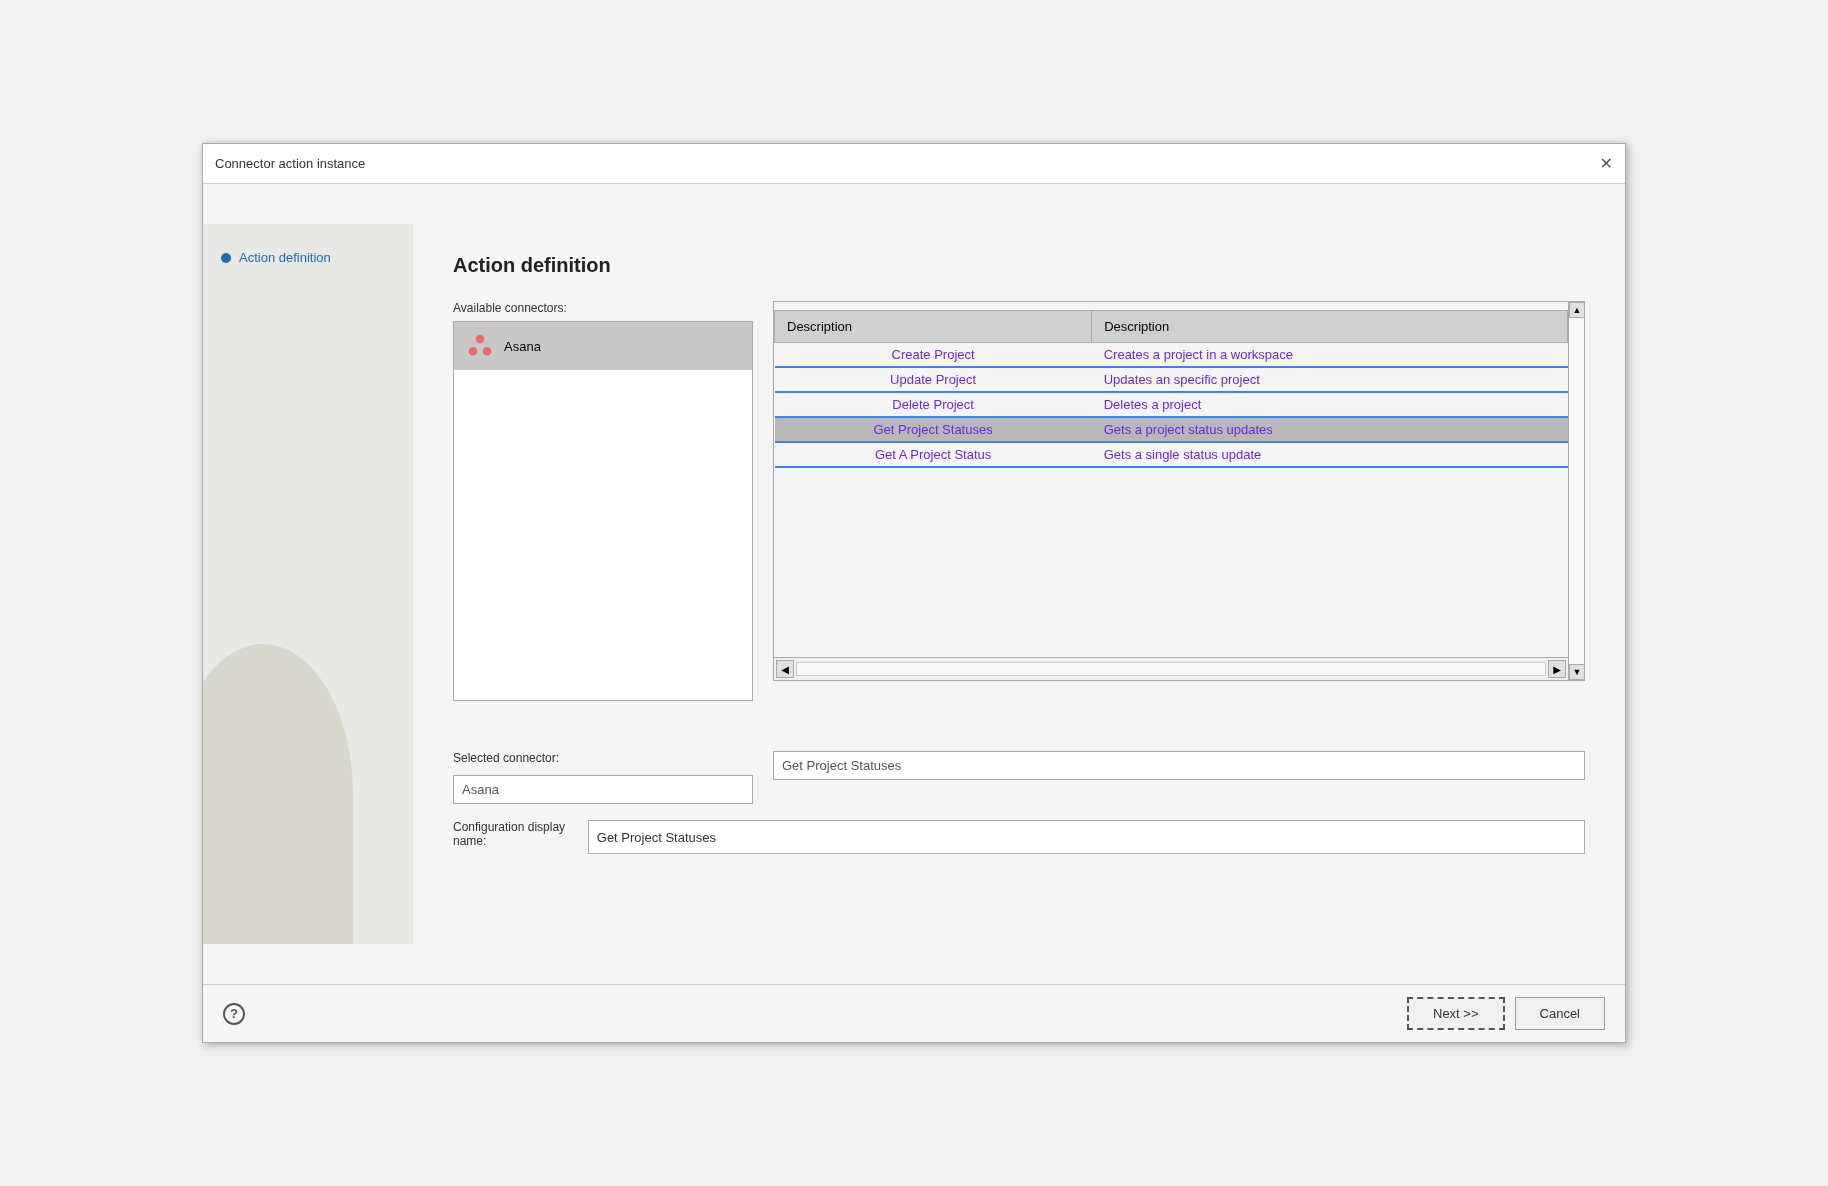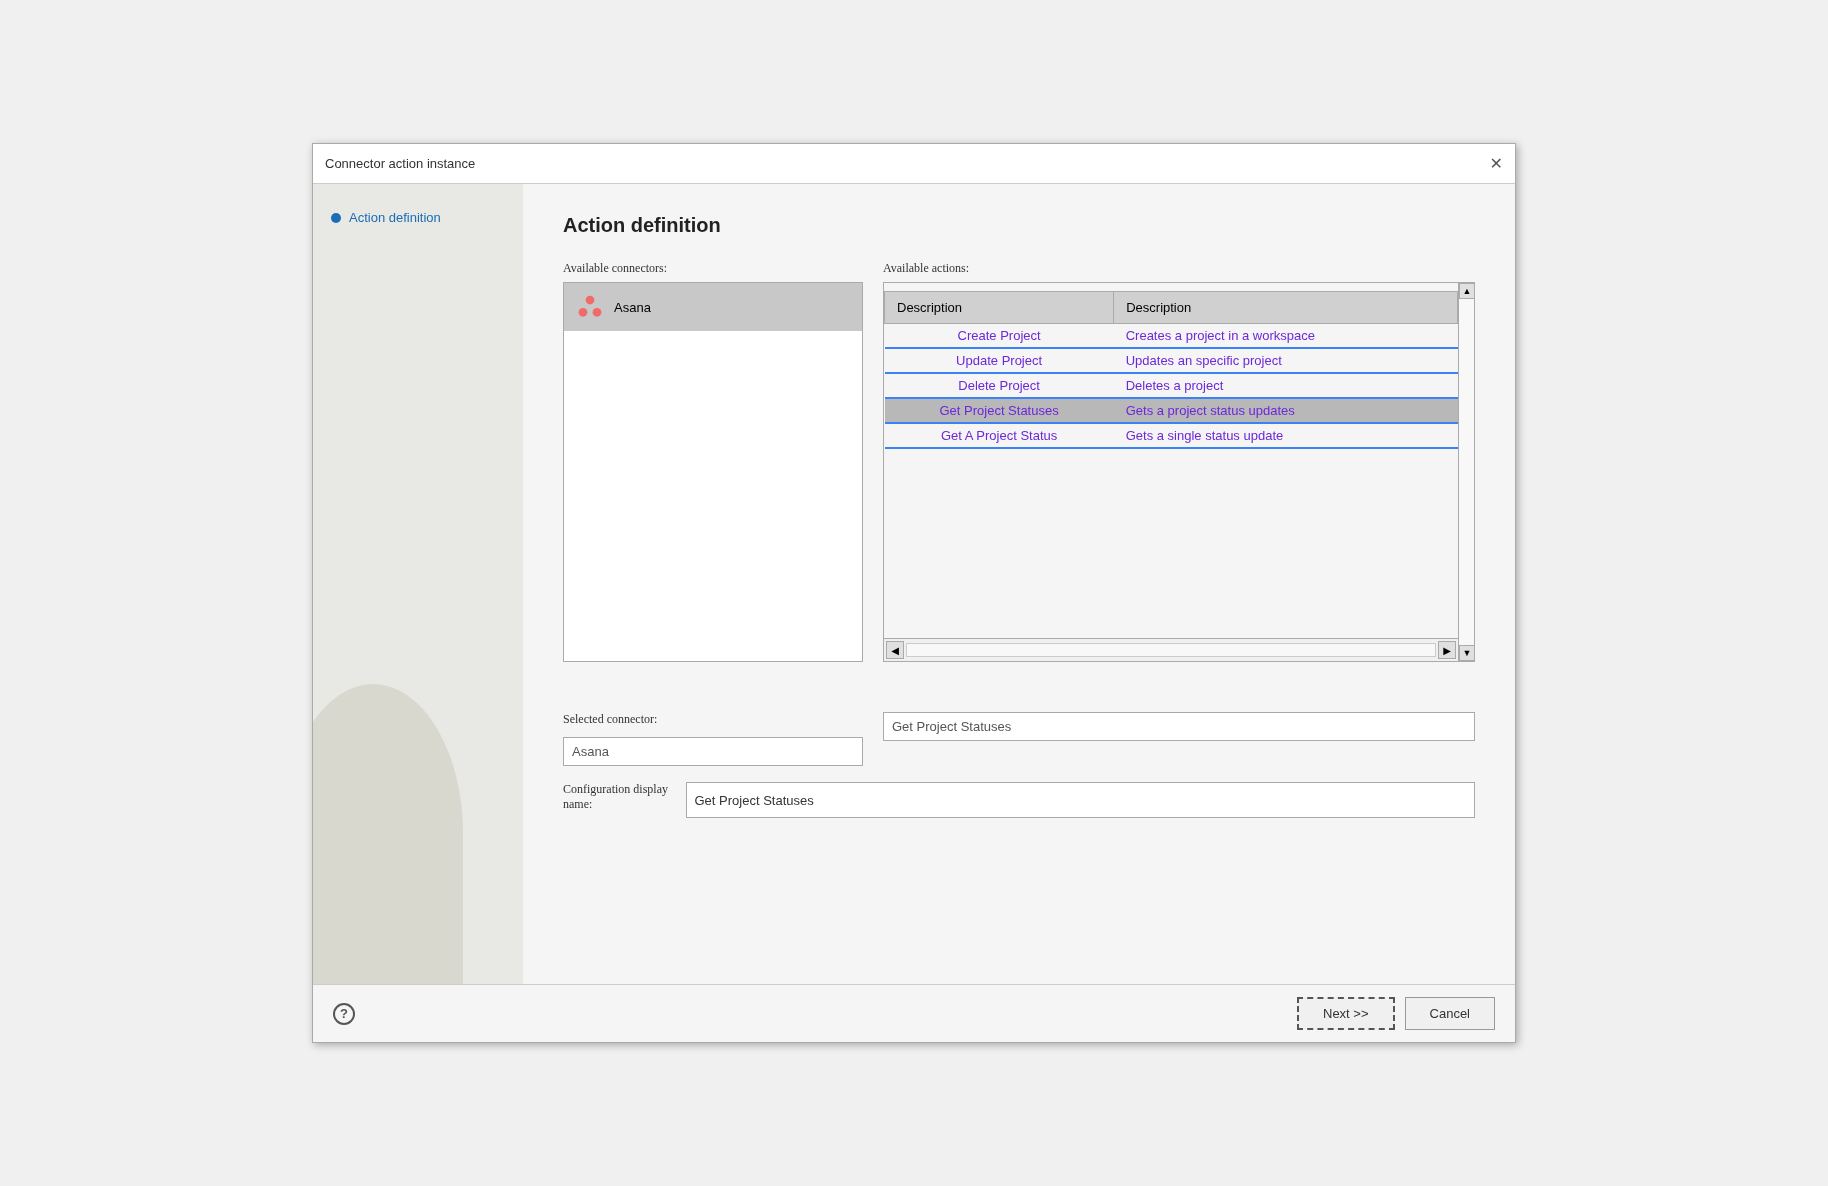--- a/index.html
+++ b/index.html
@@ -6,27 +6,28 @@
     body {
       font-family: 'Segoe UI', Arial, sans-serif;
       font-size: 13px;
       background: #f0f0f0;
       display: flex;
       align-items: center;
       justify-content: center;
       min-height: 100vh;
     }
     .window {
-      width: 1204px;
+      width: 1424px;
       height: 900px;
       background: #f5f5f5;
       border: 1px solid #aaa;
       display: flex;
       flex-direction: column;
       box-shadow: 2px 2px 8px rgba(0,0,0,0.3);
+      gap: 40px;
     }
     .title-bar {
       background: #fff;
       border-bottom: 1px solid #ccc;
       padding: 8px 12px;
       display: flex;
       align-items: center;
       justify-content: space-between;
       height: 40px;
     }
@@ -101,21 +102,20 @@
       width: 300px;
       flex-shrink: 0;
     }
     .col-right {
       flex: 1;
     }
     .section-label {
       font-size: 12px;
       color: #333;
       margin-bottom: 6px;
-      font-family: Liberation Serif, serif;
     }
     .connector-list {
       border: 1px solid #aaa;
       background: #fff;
       height: 380px;
       overflow-y: auto;
     }
     .connector-item {
       display: flex;
       align-items: center;
@@ -339,21 +339,20 @@
                   <circle cx="8" cy="22" r="5" fill="#f06a6a"></circle>
                   <circle cx="24" cy="22" r="5" fill="#f06a6a"></circle>
                 </svg>
               </div>
               <span>Asana</span>
             </div>
           </div>
         </div>
 
         <div class="col-right">
-          <div class="section-label">Available actions:</div>
           <div class="actions-outer">
             <div class="actions-scroll-content">
               <div class="actions-table-inner">
                 <table>
                   <thead>
                     <tr>
                       <th style="width:40%;">Description</th>
                       <th>Description</th>
                     </tr>
                   </thead>

